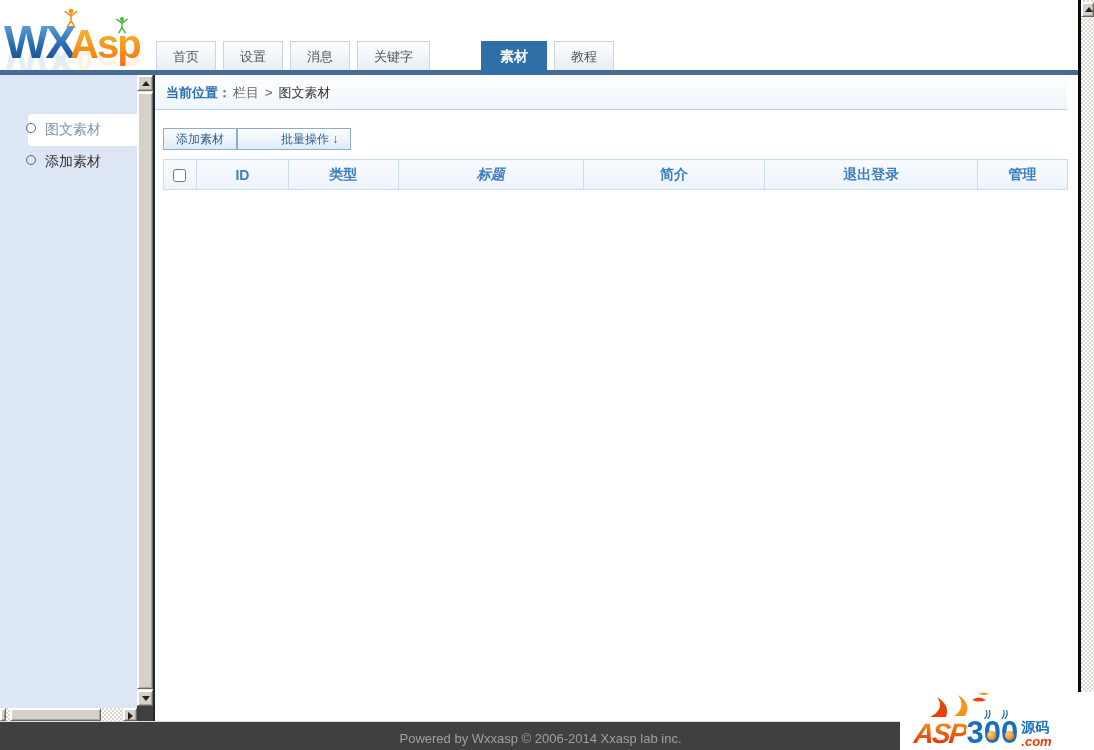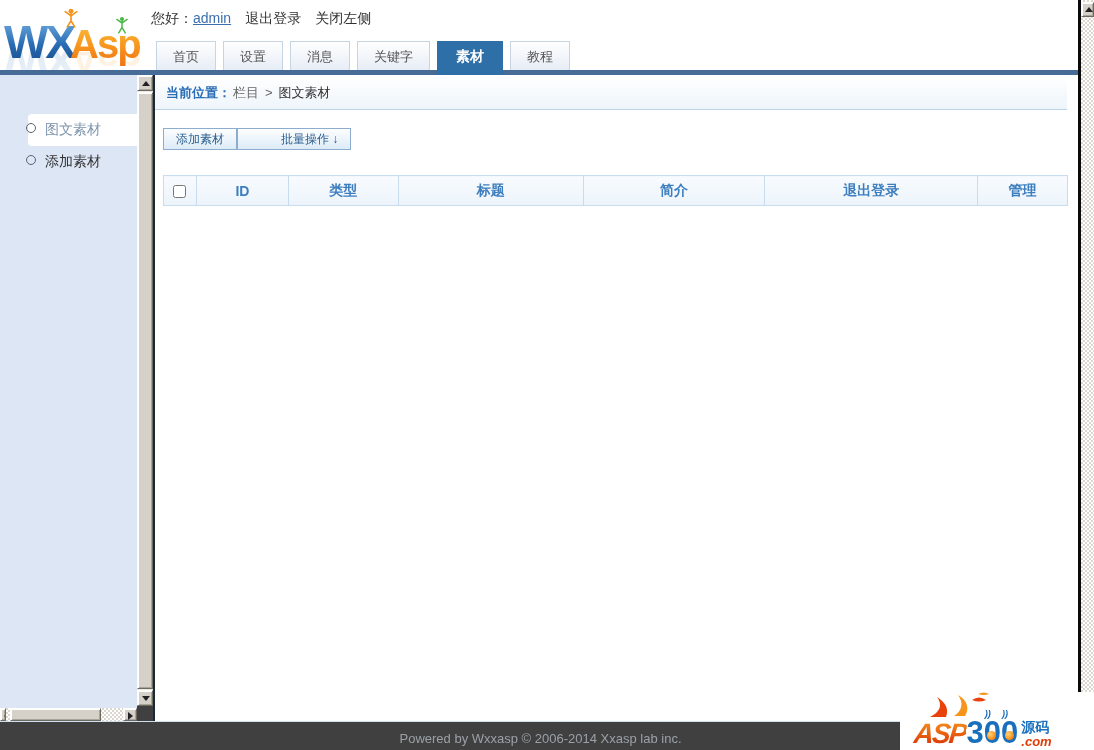--- a/index.html
+++ b/index.html
@@ -27,21 +27,21 @@
   #top-links { position:absolute; left:151px; top:10px; height:18px; font-size:14px; color:#333; white-space:nowrap; }
   #top-links .greet { color:#333; }
   #top-links a.user { color:#3b6fae; text-decoration:underline; cursor:pointer; margin-right:14px; }
   #top-links a.plain { color:#333; text-decoration:none; cursor:pointer; margin-right:14px; }
 
   #tabs { position:absolute; left:156px; top:41px; display:flex; align-items:flex-start; }
   .tab { height:29px; line-height:29px; padding:0 16px; margin-right:7px; font-size:13px; color:#555;
          background:linear-gradient(#fefefe,#e7edf6); border:1px solid #c7d4e3; border-bottom:none;
          cursor:pointer; text-align:center; }
   .tab.active { height:34px; line-height:30px; padding:0 19px; font-size:14px; font-weight:bold; color:#fff;
-                background:#2e6fa7; border:none; position:relative; z-index:3; }
+                background:#2e6fa7; border:none; position:relative; z-index:3;margin-left:44px; }
 
   #header-bar { position:absolute; left:0; top:70px; width:1078px; height:5px; background:#466b96; }
 
   
   #sidebar { position:absolute; left:0; top:75px; width:137px; height:633px; background:#dde6f5; }
   .side-sel-pill { position:absolute; left:28px; top:39px; width:109px; height:32px; background:#fff;
                    border-radius:4px 0 0 4px; }
   .side-item { position:absolute; left:0; width:137px; height:22px; cursor:pointer; }
   .side-item .radio { position:absolute; left:26px; top:4px; width:10px; height:10px; border:1px solid #5a6472;
                       border-radius:50%; background:transparent; }
@@ -96,24 +96,24 @@
   #breadcrumb .sec { color:#666; margin-left:2px; }
   #breadcrumb .sep { color:#666; margin:0 6px; }
   #breadcrumb .cur { color:#333; }
 
   .btn { position:absolute; top:53px; height:22px; line-height:20px; padding:0 12px; font-size:12px;
          color:#2b5e8e; background:linear-gradient(#fdfeff,#dcebf7); border:1px solid #8cadce;
          cursor:pointer; text-align:center; }
   #btn-add { left:8px; }
   #btn-batch { left:82px;padding-left:43px; }
 
-  #grid { position:absolute; left:8px; top:100px; width:905px; border-collapse:collapse;border-radius:13px; }
+  #grid { position:absolute; left:8px; top:84px; width:905px; border-collapse:collapse;border-radius:13px; }
   #grid th { height:30px; border:1px solid #c9dcee; background:linear-gradient(#f8fbfe,#ecf4fb);
              color:#3d7ebf; font-size:14px; font-weight:bold; text-align:center; }
-  #grid .w-chk { width:33px; } .w-id { width:92px; } .w-type { width:110px; } .w-title { width:185px; }
+  #grid .w-chk { width:33px; } .w-id { width:92px; } .w-type { width:110px; } .w-title { width:185px;font-style:italic; }
   .w-intro { width:182px; } .w-time { width:213px; } .w-manage { width:90px; }
   #grid input[type=checkbox] { width:13px; height:13px; vertical-align:middle; cursor:pointer; }
 
   
   #footer-line { position:absolute; left:0; top:721px; width:1081px; height:1px; background:#cfe0ee; }
   #footer-text { position:absolute; left:0; top:731px; width:1081px; text-align:center; font-size:13px; color:#9aa0a6; }
 
   
   #watermark { position:absolute; left:900px; top:692px; width:194px; height:58px; background:#fff; z-index:40; }
   #wm-row { position:absolute; left:14px; bottom:2px; display:flex; align-items:flex-end; line-height:1; }
@@ -149,23 +149,20 @@
             <circle cx="6.5" cy="3" r="2.3" fill="currentColor"></circle>
             <path d="M6.5 5 L6.5 12 M6.5 7.5 L1 3.5 M6.5 7.5 L12 3.5 M6.5 12 L3 18 M6.5 12 L10 18" stroke="currentColor" stroke-width="1.6" fill="none" stroke-linecap="round"></path>
           </svg>
       </span>
       <span class="logo-reflect">
         <span class="logo-wx">WX</span>
         <span class="logo-asp">Asp</span>
       </span>
     </div>
 
-    <div id="top-links">
-      <span class="greet">您好：</span><a class="user">admin</a><a class="plain">退出登录</a><a class="plain">关闭左侧</a>
-    </div>
 
     <div id="tabs">
       <div class="tab"><span>首页</span></div>
       <div class="tab"><span>设置</span></div>
       <div class="tab"><span>消息</span></div>
       <div class="tab"><span>关键字</span></div>
       <div class="tab active"><span>素材</span></div>
       <div class="tab"><span>教程</span></div>
     </div>
   </div>

